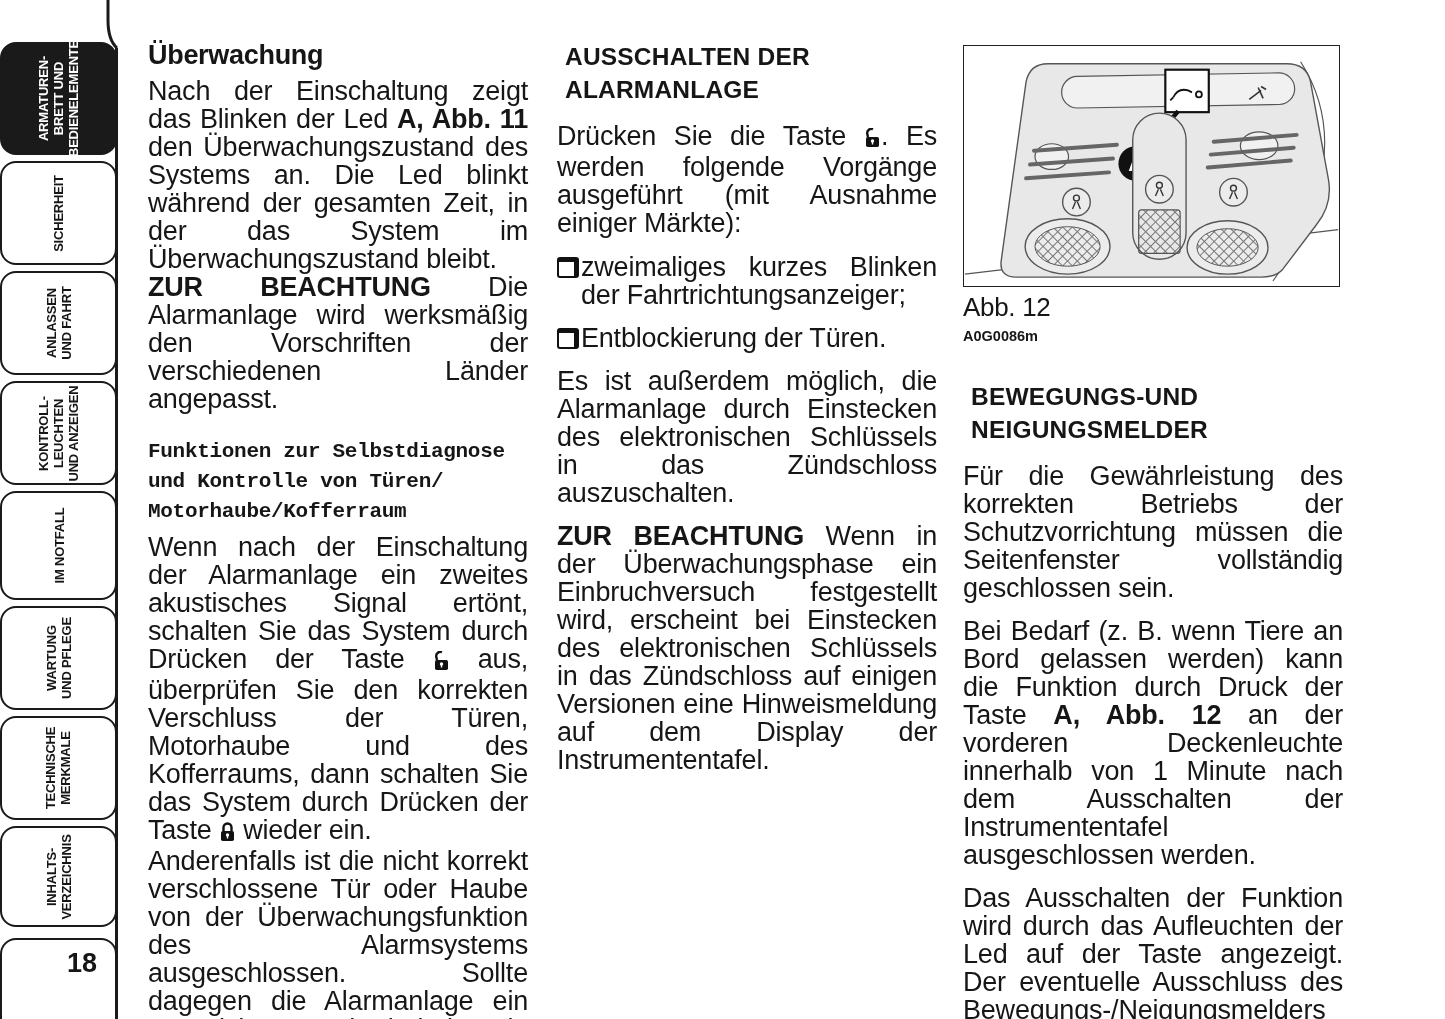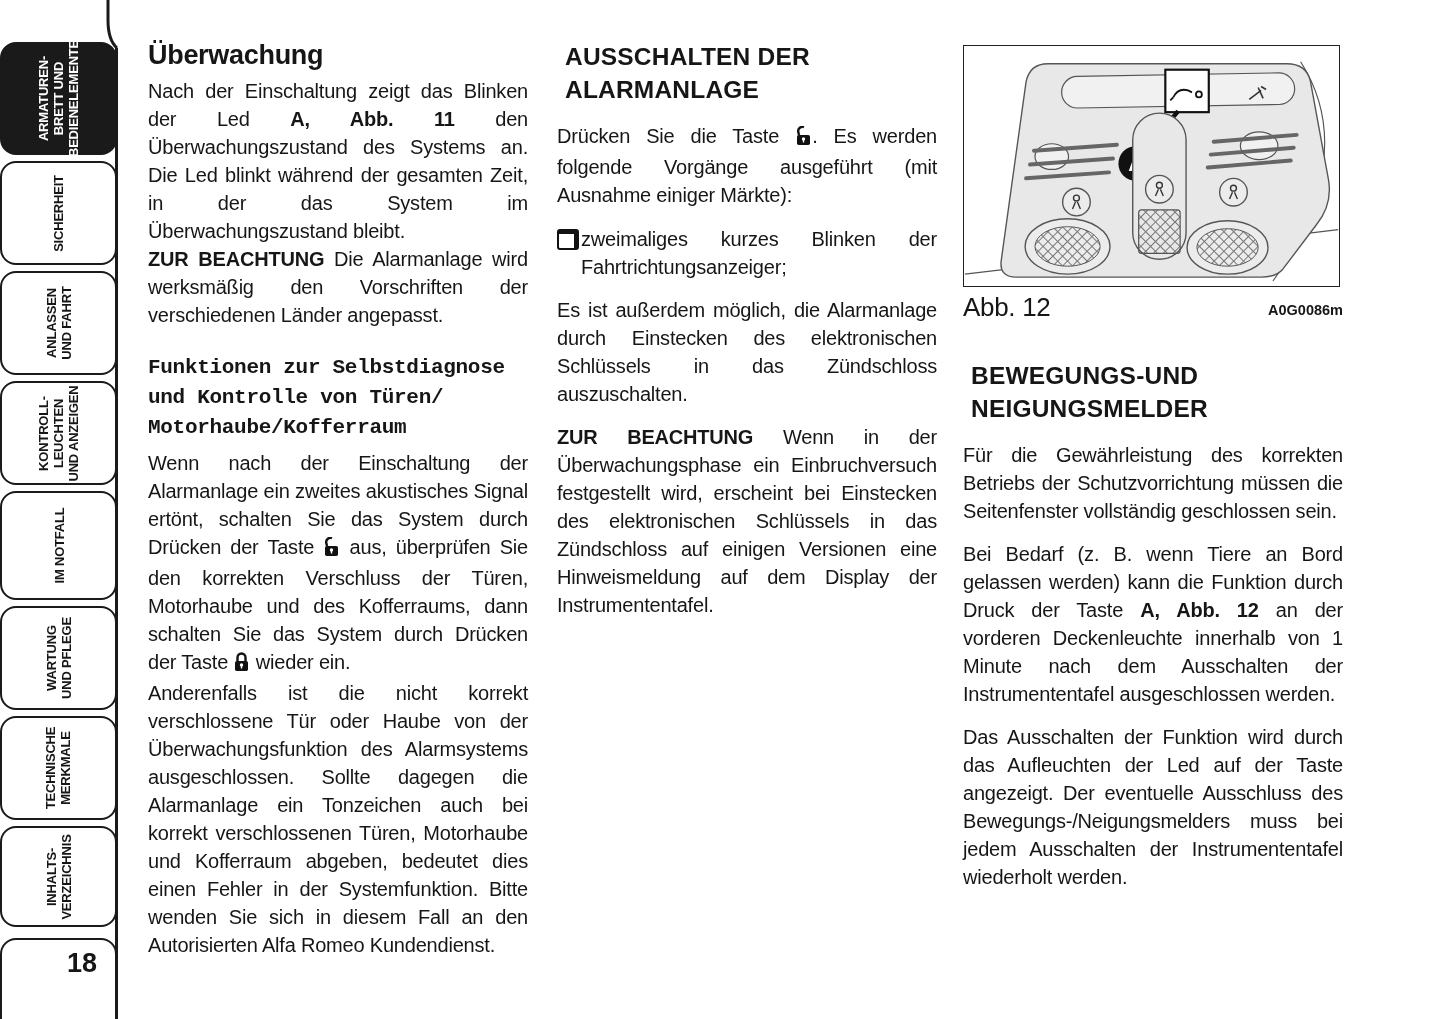--- a/index.html
+++ b/index.html
@@ -12,37 +12,37 @@
        border:2.5px solid #1a1a1a;border-radius:16px;background:#fff;
        display:flex;align-items:center;justify-content:center;z-index:2;}
   .tab-label{transform:rotate(-90deg);white-space:pre-line;text-align:center;
        font-weight:bold;font-size:13px;line-height:15px;letter-spacing:-0.2px;}
   .tab.active{background:#1a1a1a;border-color:#1a1a1a;color:#fff;}
   .tab.pagenum{border-radius:16px 16px 0 0;display:flex;align-items:flex-start;
        justify-content:flex-end;padding:8px 18px 0 0;font-weight:bold;font-size:27px;}
   
   .col{position:absolute;top:40px;width:380px;}
   .col1{left:148px;} .col2{left:557px;} .col3{left:963px;}
-  .body-text{font-size:20px;line-height:28px;text-align:justify;letter-spacing:-0.2px;margin:0;}
+  .body-text{font-size:27px;line-height:28px;text-align:justify;letter-spacing:-0.2px;margin:0;}
   .gap{margin-top:15px;}
   h3.h-mixed{font-size:27px;margin:0 0 6px 0;letter-spacing:-0.3px;}
   h3.h-sub{font-size:21px;line-height:30px;margin:24px 0 6px 0;white-space:pre-line;letter-spacing:-0.3px;font-family:Liberation Mono, monospace;}
   h2.h-caps{font-size:24.5px;line-height:33px;margin:0 0 16px 8px;white-space:pre-line;letter-spacing:0.2px;}
   .b{font-weight:bold;}
   
   ul.sqlist{list-style:none;margin:16px 0 0 0;padding:0;}
   ul.sqlist li{display:flex;gap:2px;margin-bottom:15px;}
   .sq{flex:0 0 auto;width:15px;height:14px;margin-top:4px;background:#fff;
       border:2px solid #111;border-top-width:5px;border-right-width:5px;border-radius:3px;}
   .li-text{flex:1;}
   
   .ic{display:inline-block;vertical-align:-3px;}
   
   .figure{width:375px;height:240px;border:1.5px solid #222;margin-top:5px;position:relative;background:#fff;}
-  .fig-caption-row{display:flex;justify-content:space-between;margin-top:5px;align-items:center;}
+  .fig-caption-row{display:flex;justify-content:space-between;margin-top:5px;align-items:flex-start;flex-direction:column;}
   .fig-caption{font-size:26px;letter-spacing:-0.3px;}
   .fig-code{font-size:14.5px;font-weight:bold;margin-top:5px;}
   .col3 h2.h-caps{margin-top:36px;}
 </style>
 </head>
 <body>
 
 <div class="page">
 
   <svg class="spine-top" width="130" height="60" viewBox="0 0 130 60">
@@ -114,20 +114,24 @@
             <rect x="2" y="9" width="13" height="10" rx="1.8" fill="#111"></rect>
             <circle cx="8.5" cy="13" r="1.7" fill="#fff"></circle>
             <rect x="7.8" y="13.5" width="1.4" height="3" fill="#fff"></rect>
             <path d="M4,9 L3.2,5.5 A4.2,4.2 0 0 1 9,1.2" fill="none" stroke="#111" stroke-width="2.4"></path>
           </svg></span><span>. Es werden folgende Vorgänge ausgeführt (mit Ausnahme einiger Märkte):</span></p>
     <ul class="sqlist">
       <li>
           <span class="sq"></span>
           <span class="li-text body-text">zweimaliges kurzes Blinken der Fahrtrichtungsanzeiger;</span>
         </li>
+      <li>
+          <span class="sq"></span>
+          <span class="li-text body-text">Entblockierung der Türen.</span>
+        </li>
     </ul>
     <p class="body-text gap">Es ist außerdem möglich, die Alarmanlage durch Einstecken des elektronischen Schlüssels in das Zündschloss auszuschalten.</p>
     <p class="body-text gap"><span class="b">ZUR BEACHTUNG</span><span> Wenn in der Überwachungsphase ein Einbruchversuch festgestellt wird, erscheint bei Einstecken des elektronischen Schlüssels in das Zündschloss auf einigen Versionen eine Hinweismeldung auf dem Display der Instrumententafel.</span></p>
   </div>
 
   <div class="col col3">
     <div class="figure">
       <svg width="375" height="237" viewBox="0 0 378 240">
         <defs>
           <pattern id="xh" width="7" height="7" patternUnits="userSpaceOnUse" patternTransform="rotate(45)">

